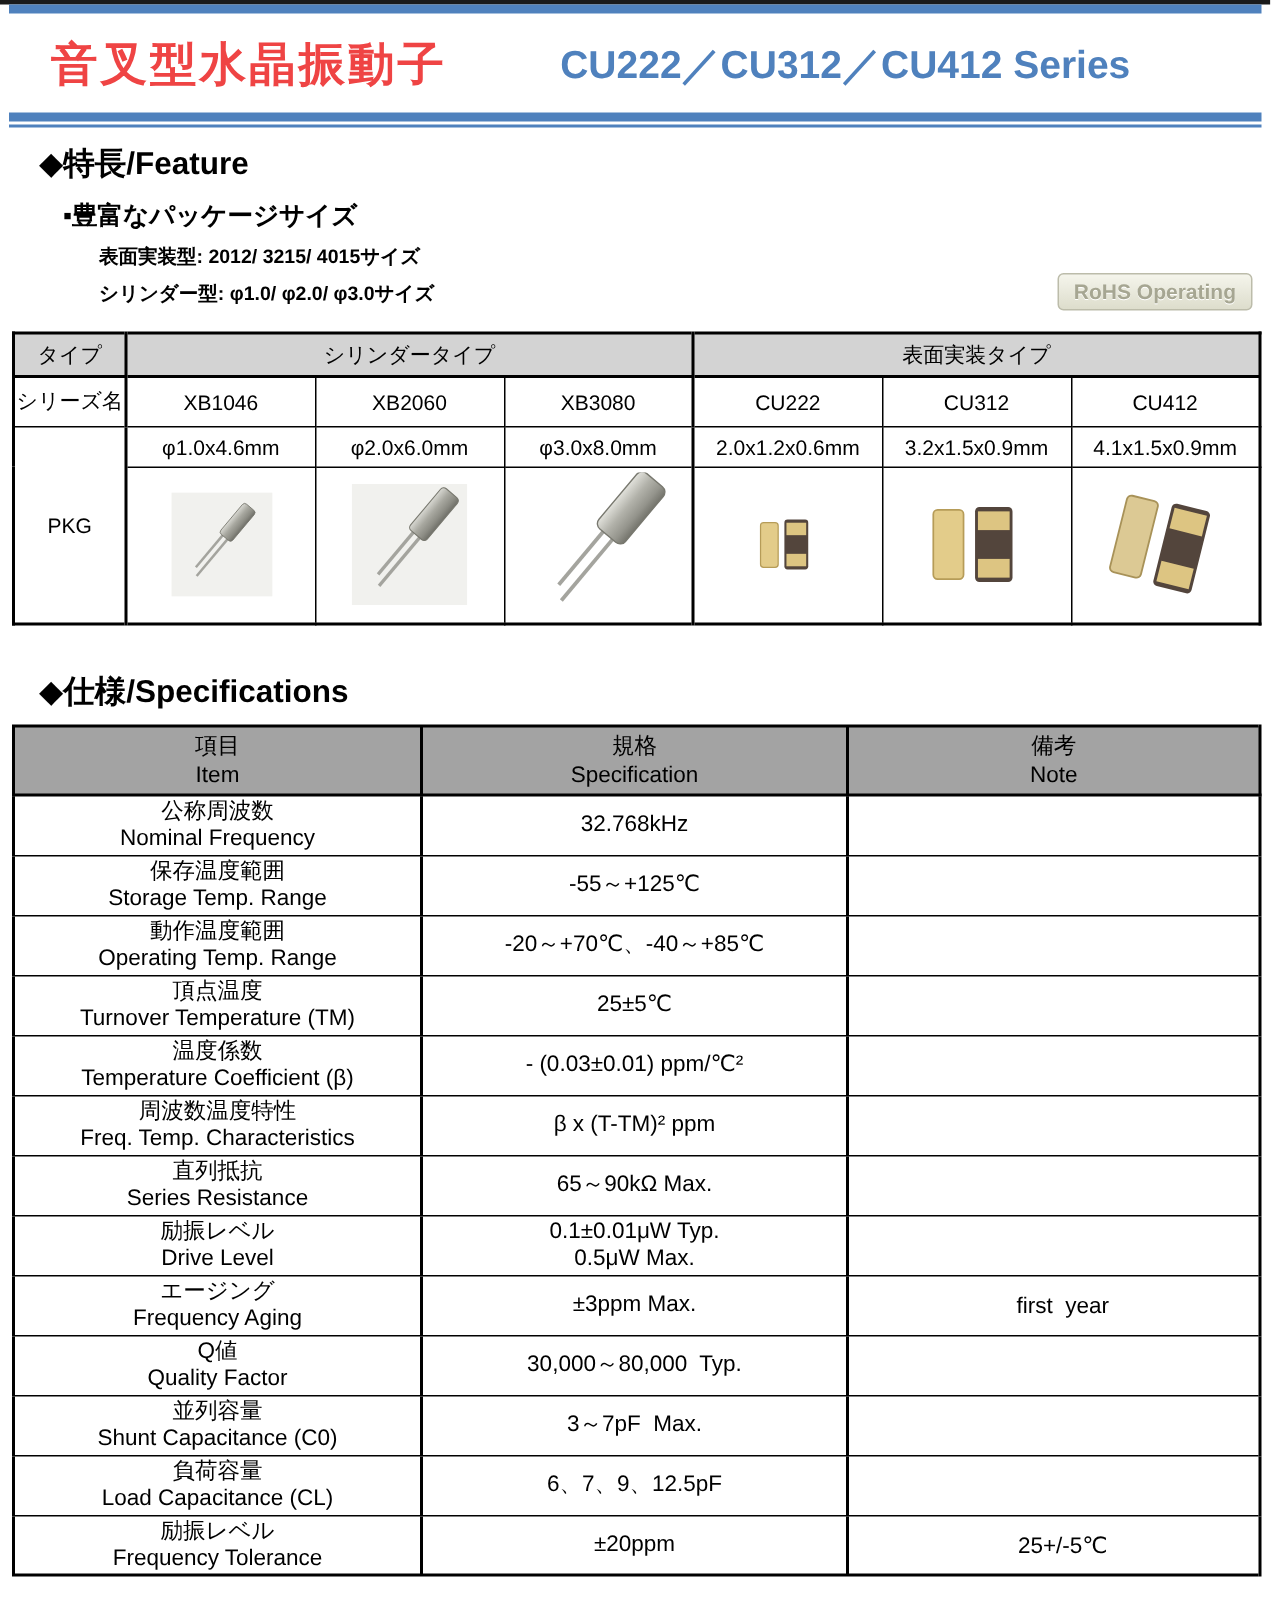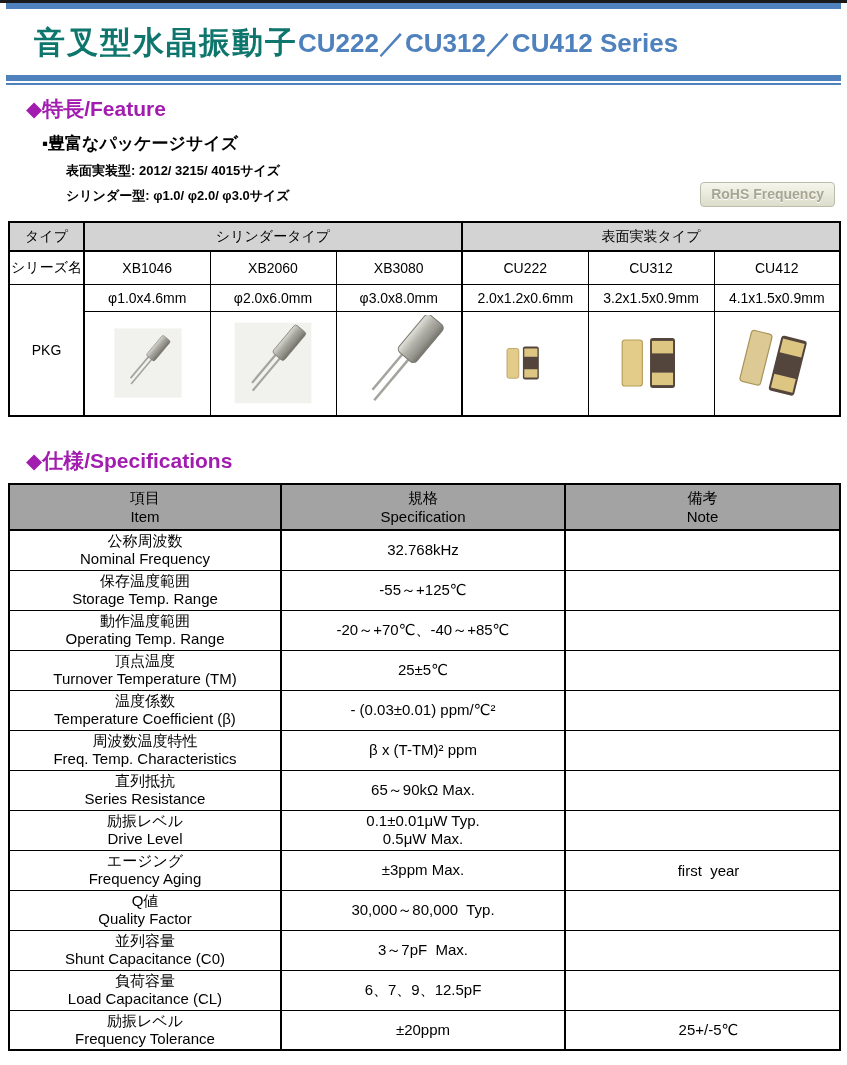--- a/index.html
+++ b/index.html
@@ -12,30 +12,30 @@
     background:#fff; overflow:hidden;
   }
   
   .top-dark-line { height:3px; background:#1a1a1a; }
   .rule-thick { height:6px; background:#4f81bd; margin:0 6px; }
   .rule-thin  { height:2px; background:#4f81bd; margin:2px 6px 0 6px; }
   .header-text {
     display:flex; align-items:center; padding:4px 10px 2px 34px; height:66px;
   }
   .title-jp {
-    color:#0f766e; font-size:31px; font-weight:bold; letter-spacing:2px;
+    color:#ef4444; font-size:31px; font-weight:bold; letter-spacing:2px;
     white-space:nowrap;
   }
-  .series-block { flex:1; text-align:left; padding-right:8px; line-height:31px; }
+  .series-block { flex:1; text-align:center; padding-right:8px; line-height:31px; }
   .series-line {
     color:#4f81bd; font-size:26px; font-weight:bold; white-space:nowrap;
   }
   
   .feature { position:relative; margin:10px 8px 0 26px; }
-  .section-heading { font-size:21px; font-weight:bold; color:#a21caf; }
+  .section-heading { font-size:21px; font-weight:bold; color:#000000; }
   .feature-bullet { margin:9px 0 0 16px; font-size:17px; font-weight:bold; }
   .feature-line   { margin:7px 0 0 40px; font-size:13px; font-weight:bold; }
   .rohs-badge {
     position:absolute; right:4px; bottom:-2px;
     padding:3px 10px 4px 10px;
     background:linear-gradient(#f5f5ec,#ddddcc);
     border:1px solid #bcbcaa; border-radius:4px;
     color:#a6a692; font-size:14px; font-weight:bold;
     text-shadow:0 1px 0 #ffffff;
   }
@@ -83,21 +83,21 @@
     </div>
     <div class="rule-thick"></div>
     <div class="rule-thin"></div>
   </div>
 
   <div class="feature">
     <div class="section-heading">◆特長/Feature</div>
     <div class="feature-bullet">▪豊富なパッケージサイズ</div>
     <div class="feature-line">表面実装型: 2012/ 3215/ 4015サイズ</div>
     <div class="feature-line">シリンダー型: φ1.0/ φ2.0/ φ3.0サイズ</div>
-    <div class="rohs-badge">RoHS Frequency</div>
+    <div class="rohs-badge">RoHS Operating</div>
   </div>
 
   <table class="pkg-table">
     <colgroup>
       <col style="width:75px">
         <col style="width:126px">
         <col style="width:126px">
         <col style="width:126px">
       <col style="width:126px">
         <col style="width:126px">

